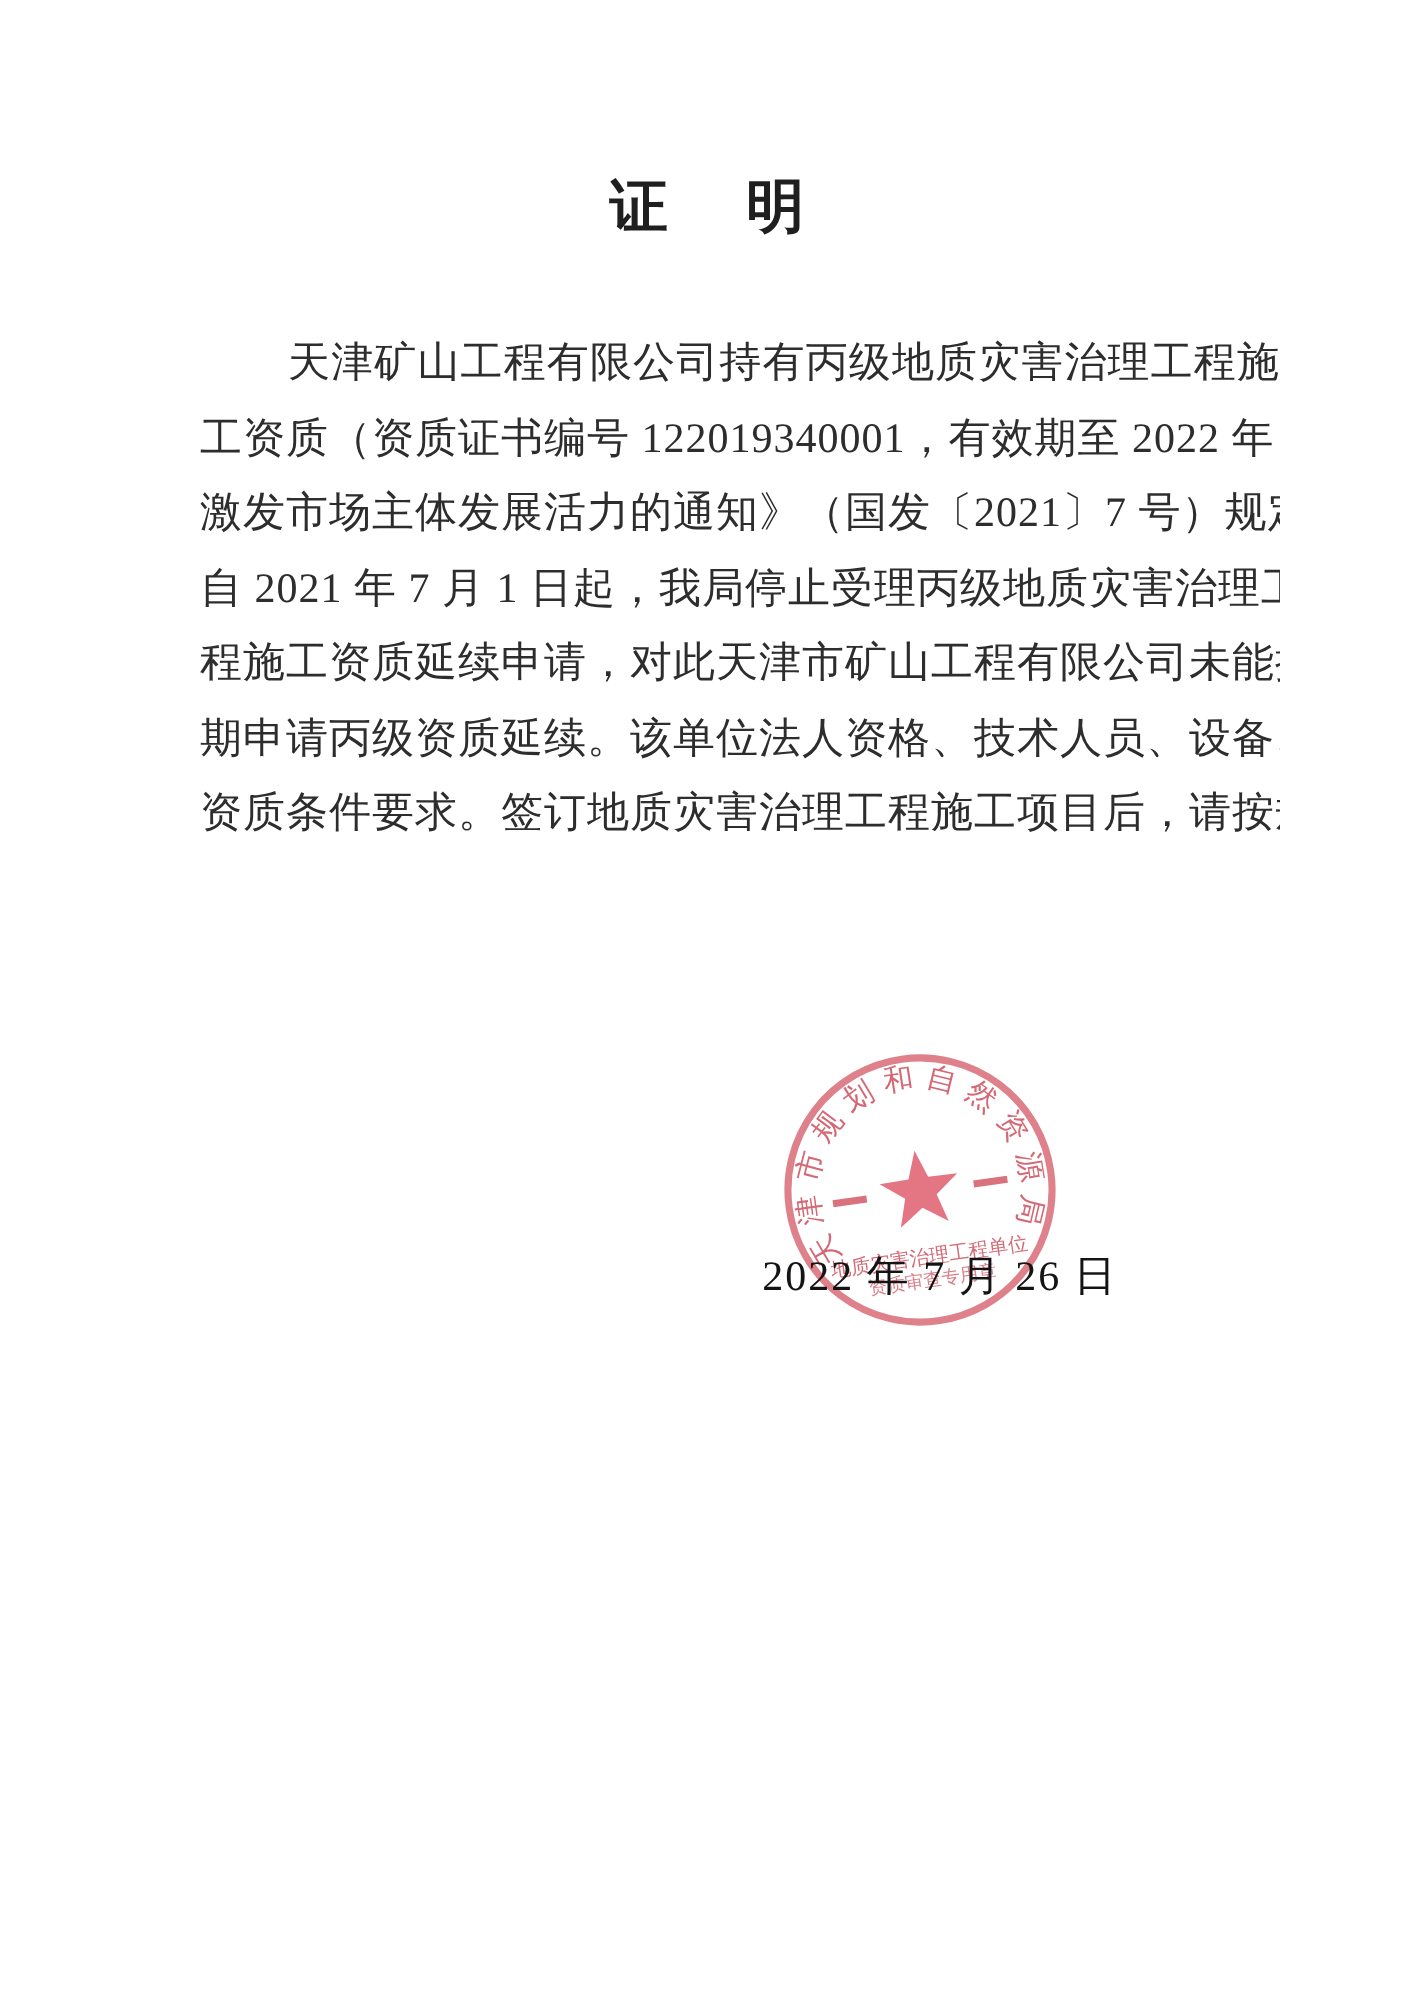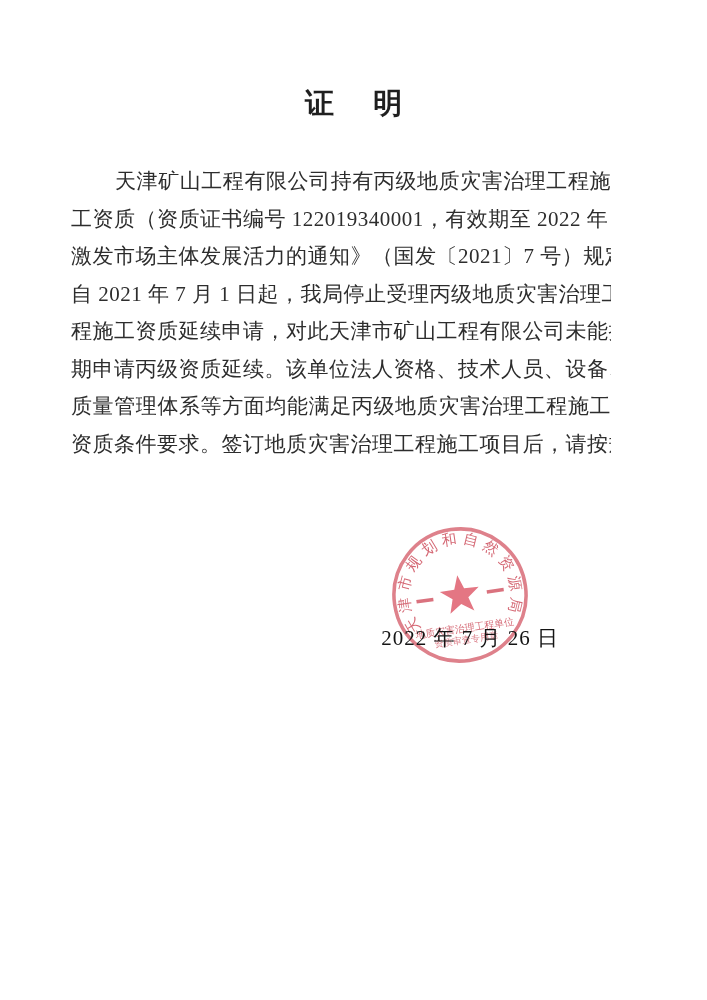--- a/index.html
+++ b/index.html
@@ -15,21 +15,21 @@
     top:84px; left:0; width:100%;
     text-align:center;
     font-size:29px;
     font-weight:bold;
     letter-spacing:16px;
     text-indent:16px; 
     color:#1f1f1f;
   }
   .body-block {
     position:absolute;
-    left:71px; top:163px;
+    left:100px; top:163px;
     width:540px;
   }
   .bline {
     font-size:21px;
     line-height:37.5px;
     height:37.5px;
     color:#2d2d2d;
     text-align:justify;
     text-align-last:justify;
     letter-spacing:0.5px;
@@ -64,21 +64,20 @@
 
   <div class="doc-title">证 明</div>
 
   <div class="body-block">
     <div class="bline first">天津矿山工程有限公司持有丙级地质灾害治理工程施</div>
     <div class="bline">工资质（资质证书编号 122019340001，有效期至 2022 年 6</div>
     <div class="bline">激发市场主体发展活力的通知》（国发〔2021〕7 号）规定，</div>
     <div class="bline">自 2021 年 7 月 1 日起，我局停止受理丙级地质灾害治理工</div>
     <div class="bline">程施工资质延续申请，对此天津市矿山工程有限公司未能按</div>
     <div class="bline">期申请丙级资质延续。该单位法人资格、技术人员、设备、</div>
-    <div class="bline">质量管理体系等方面均能满足丙级地质灾害治理工程施工</div>
     <div class="bline">资质条件要求。签订地质灾害治理工程施工项目后，请按规</div>
   </div>
 
   <div class="seal">
     <svg width="144" height="142" viewBox="0 0 200 200">
 
       <circle cx="100" cy="100" r="93" fill="none" stroke="#d55f6d" stroke-width="5" opacity="0.9"></circle>
 
       <defs>
         <path id="sealArc" d="M 41 141 A 72 72 0 1 1 159 141" fill="none"></path>

